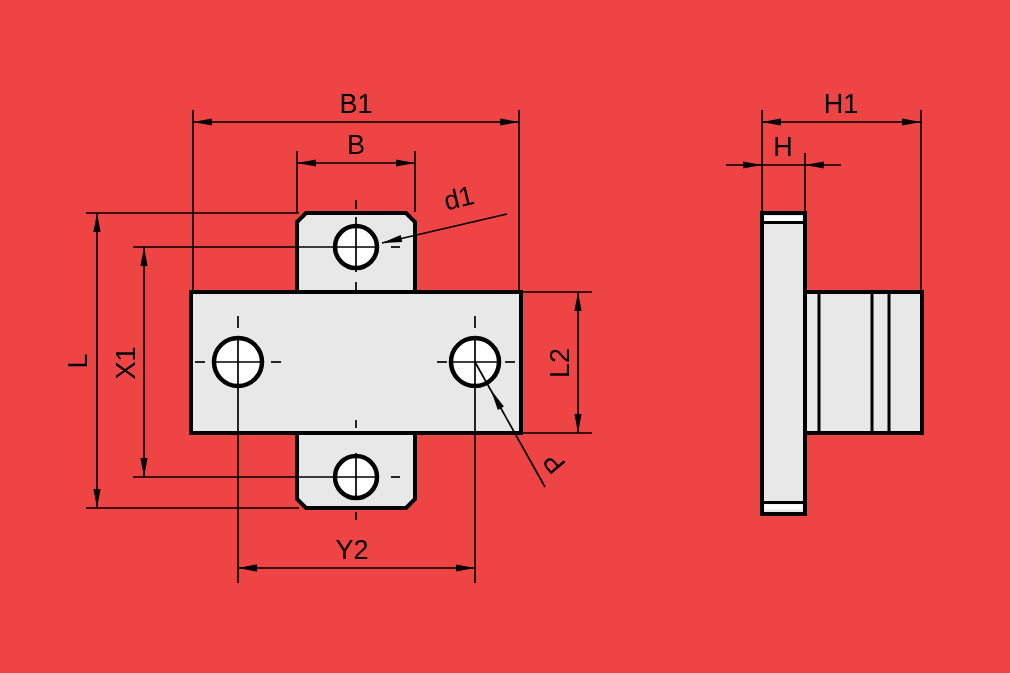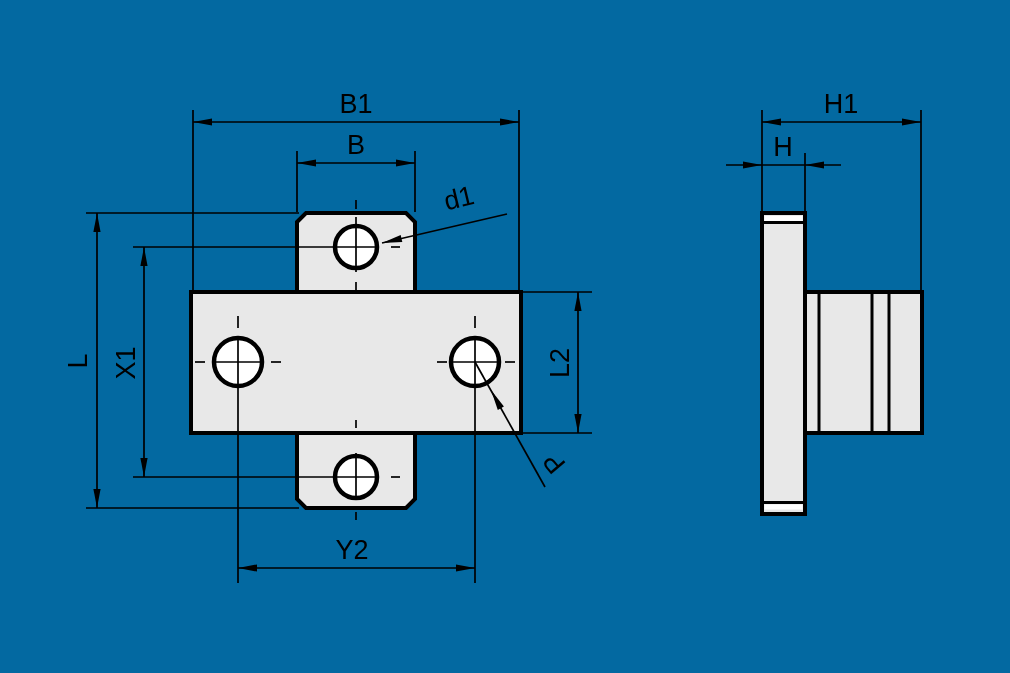--- a/index.html
+++ b/index.html
@@ -1,16 +1,16 @@
 <!DOCTYPE html>
 <html><head>
 <meta charset="utf-8">
 <style>
   html,body{margin:0;padding:0;background:#ffffff;}
-  .stage{position:relative;width:1010px;height:673px;background:#0369a1;overflow:hidden;}
+  .stage{position:relative;width:1010px;height:673px;background:#ef4444;overflow:hidden;}
   svg text{font-family:"Liberation Sans","DejaVu Sans",sans-serif;font-size:27px;fill:#000;}
 </style>
 </head>
 <body>
 
 <div class="stage">
 <svg width="1010" height="673" viewBox="0 0 1010 673">
 
   <g>
 

